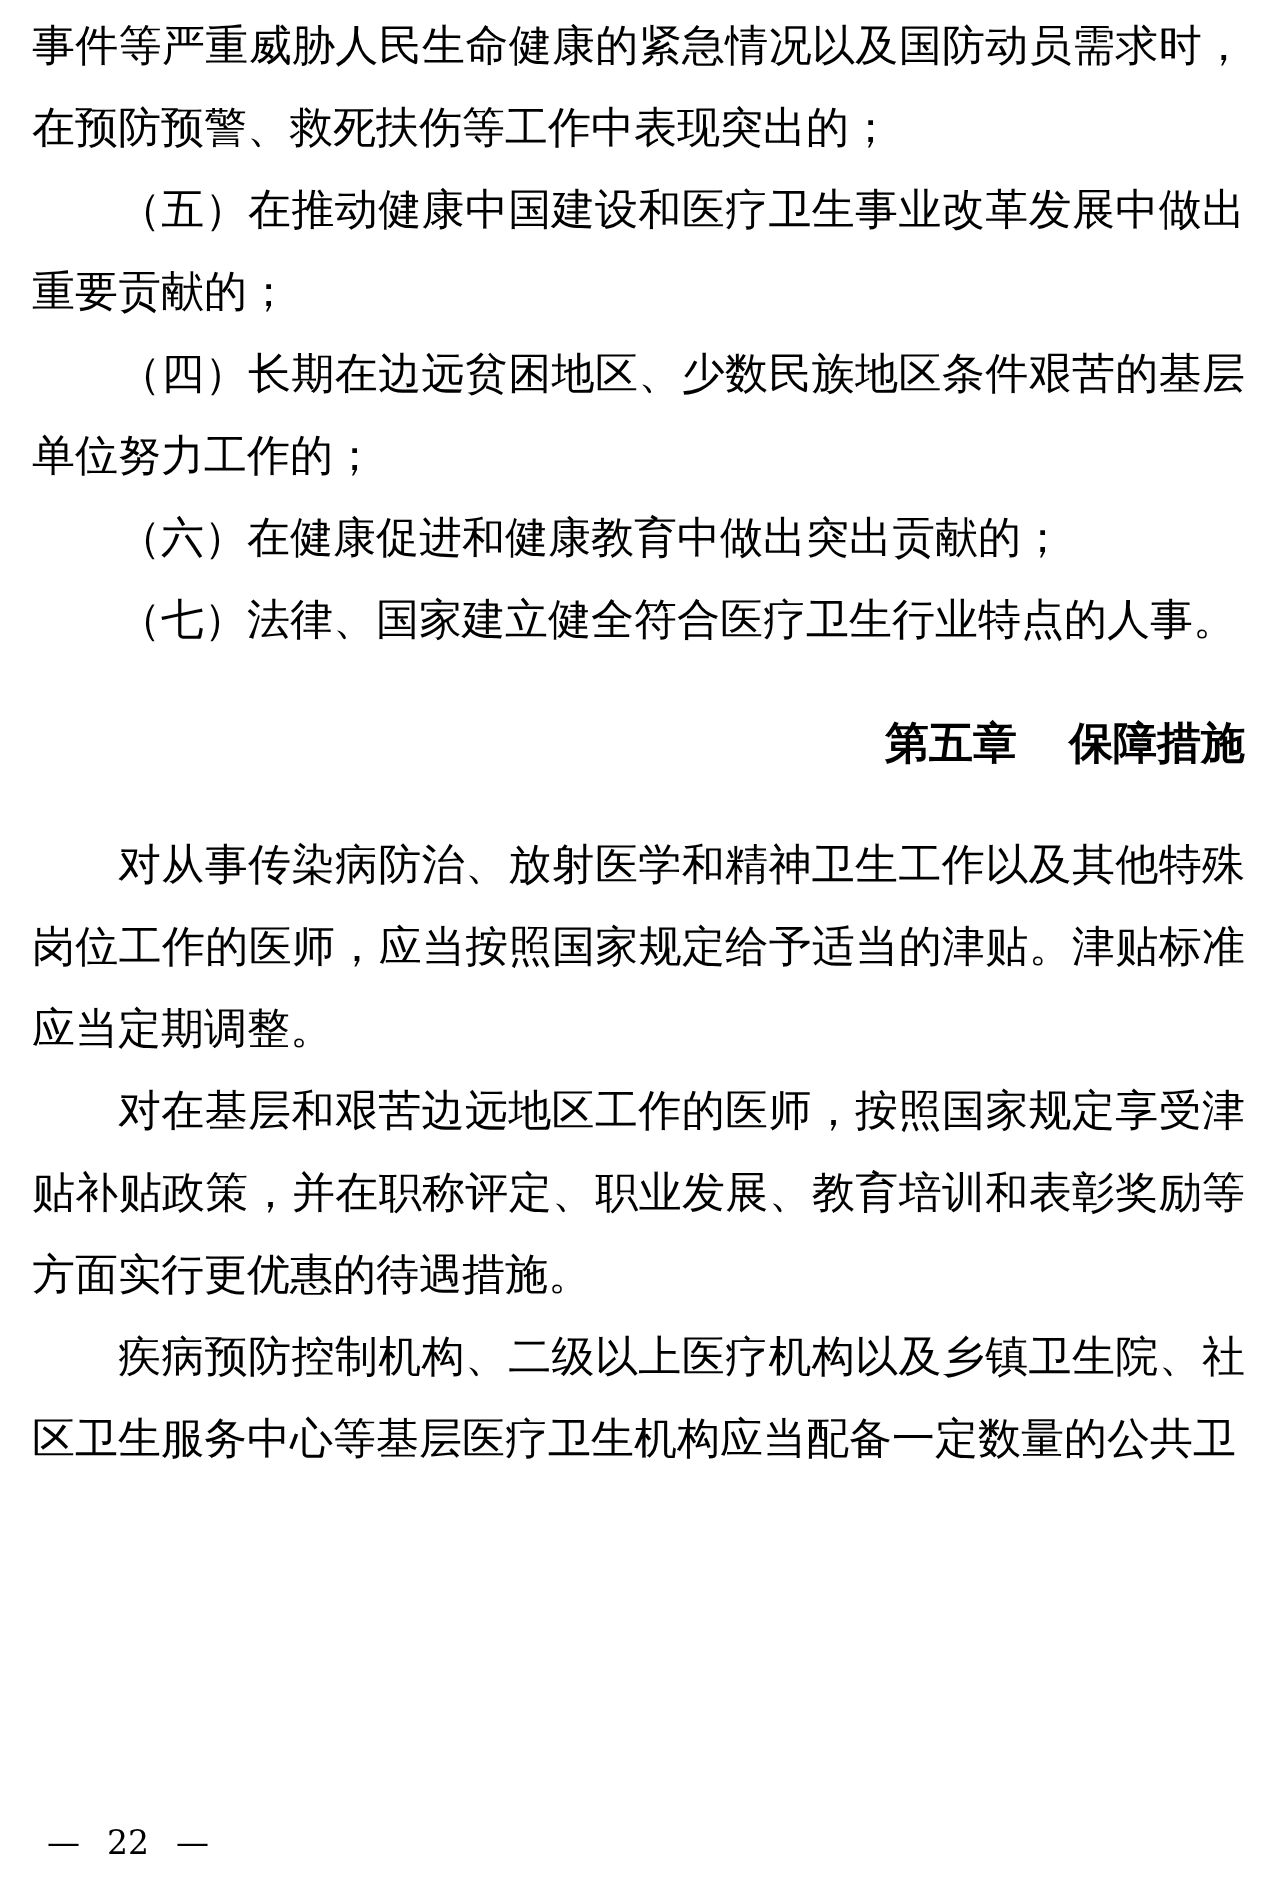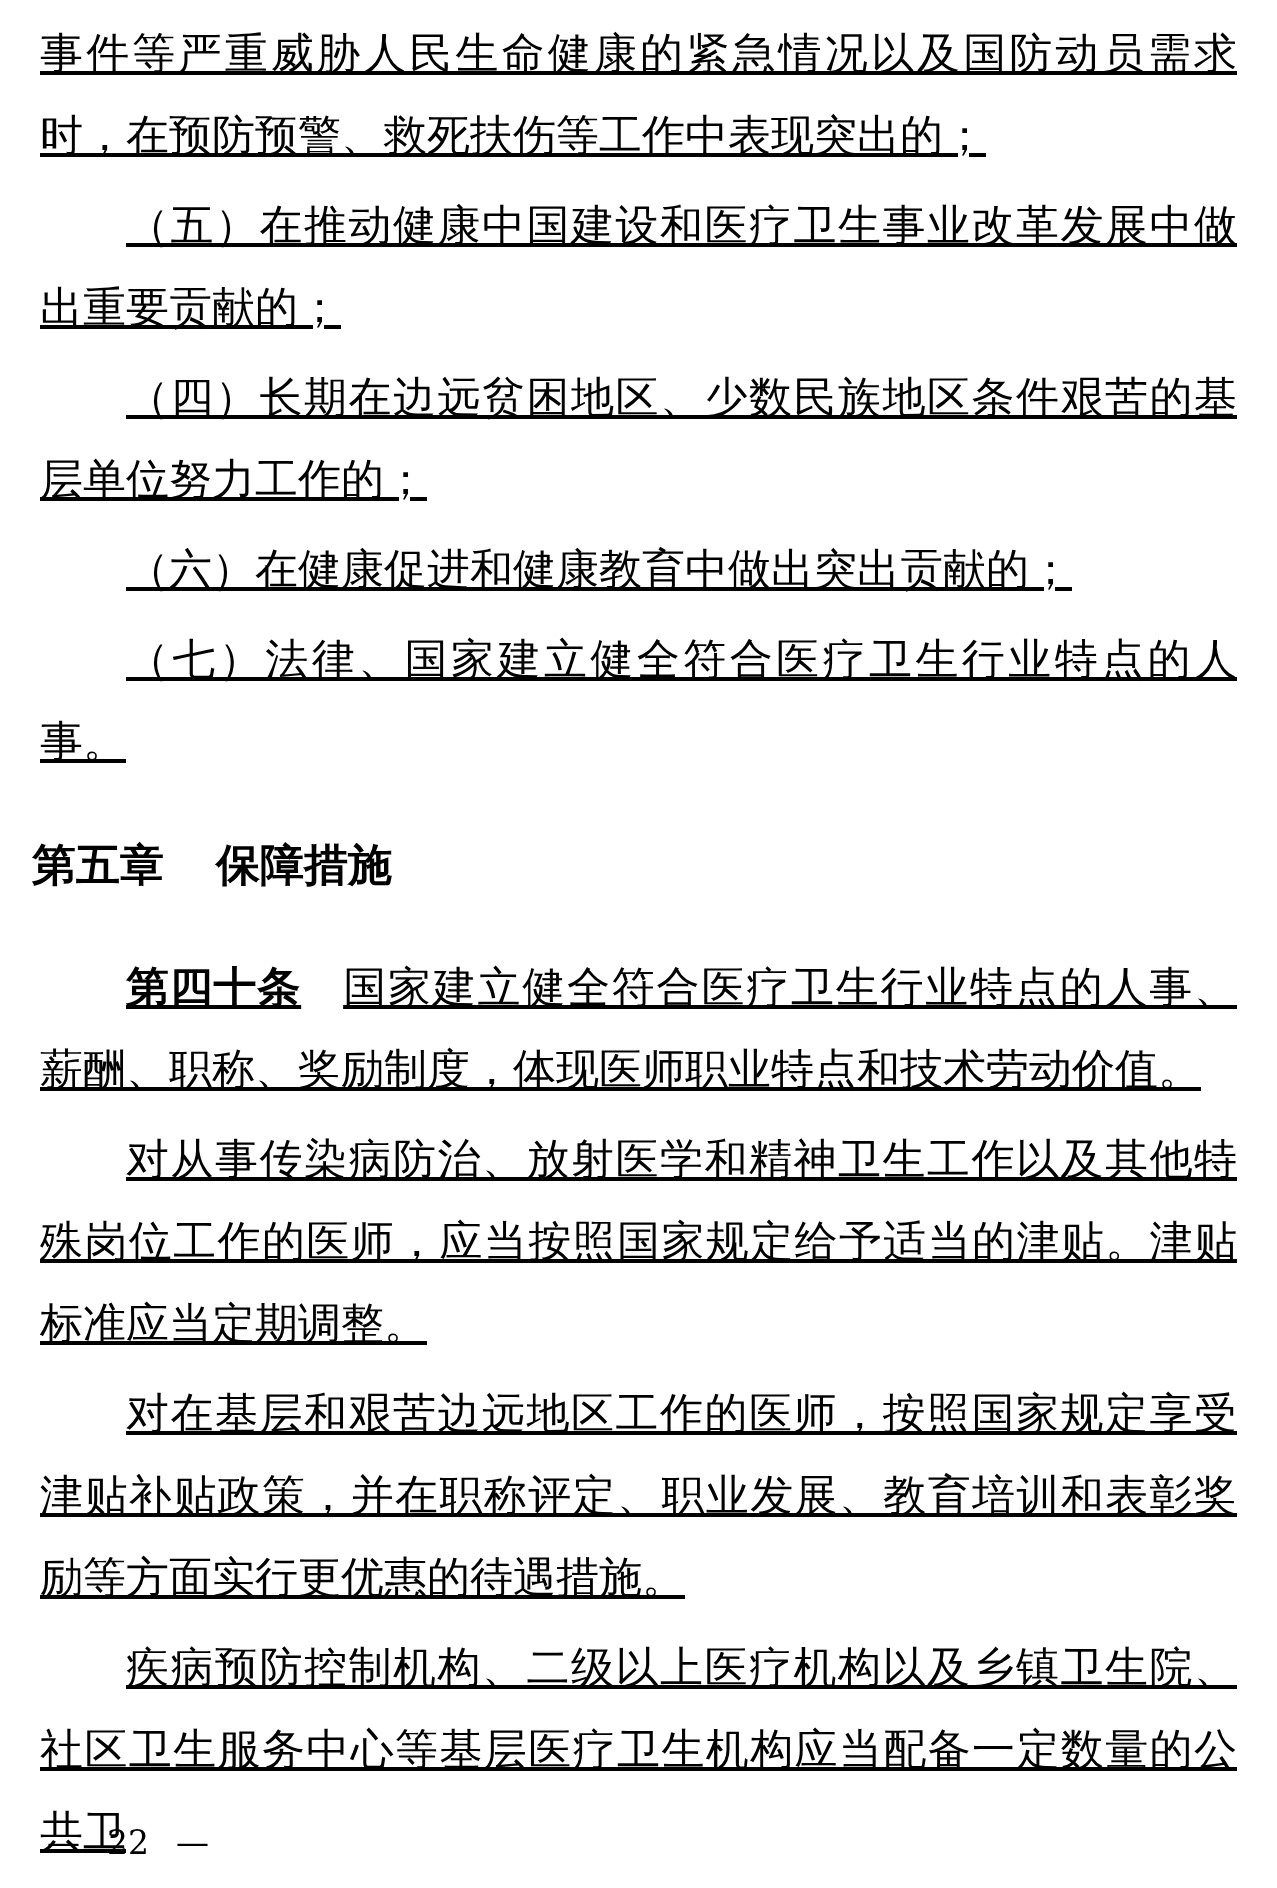--- a/index.html
+++ b/index.html
@@ -15,38 +15,37 @@
   .text-body {
     position: absolute;
     left: 32px;
     top: 5px;
     width: 1213px;
     font-size: 43px;
     line-height: 82px;
     text-align: justify;
   }
   p.para {
-    margin: 8px;
+    margin: 0;
     padding: 0;
     text-indent: 2em;
-    text-decoration: underline;
   }
   p.para.no-indent { text-indent: 0; }
   .article-label {
     font-family: "Liberation Sans", "DejaVu Sans", sans-serif;
     font-weight: 700;
     margin-right: 42px;
     letter-spacing: -1px;
   }
   h2.chapter-heading {
     margin: 41px 0 40px 0;
     padding: 0;
     font-size: 44px;
     line-height: 82px;
-    text-align: left;
+    text-align: right;
     text-indent: 0;
     font-weight: 700;
     font-family: "Liberation Sans", "DejaVu Sans", sans-serif;
   }
   .chapter-num { margin-right: 52px; }
   .footer {
     position: absolute;
     left: 47px;
     top: 1818px;
     height: 48px;
@@ -72,23 +71,20 @@
     <p class="para">（四）长期在边远贫困地区、少数民族地区条件艰苦的基层单位努力工作的；</p>
 
     <p class="para">（六）在健康促进和健康教育中做出突出贡献的；</p>
 
     <p class="para">（七）法律、国家建立健全符合医疗卫生行业特点的人事。</p>
 
     <h2 class="chapter-heading">
       <span class="chapter-num">第五章</span><span>保障措施</span>
     </h2>
 
-    <p class="para">
-      <b class="article-label">第四十条</b><span>国家建立健全符合医疗卫生行业特点的人事、薪酬、职称、奖励制度，体现医师职业特点和技术劳动价值。</span>
-    </p>
 
     <p class="para">对从事传染病防治、放射医学和精神卫生工作以及其他特殊岗位工作的医师，应当按照国家规定给予适当的津贴。津贴标准应当定期调整。</p>
 
     <p class="para">对在基层和艰苦边远地区工作的医师，按照国家规定享受津贴补贴政策，并在职称评定、职业发展、教育培训和表彰奖励等方面实行更优惠的待遇措施。</p>
 
 
     <p class="para">疾病预防控制机构、二级以上医疗机构以及乡镇卫生院、社区卫生服务中心等基层医疗卫生机构应当配备一定数量的公共卫</p>
 
   </div>
 

